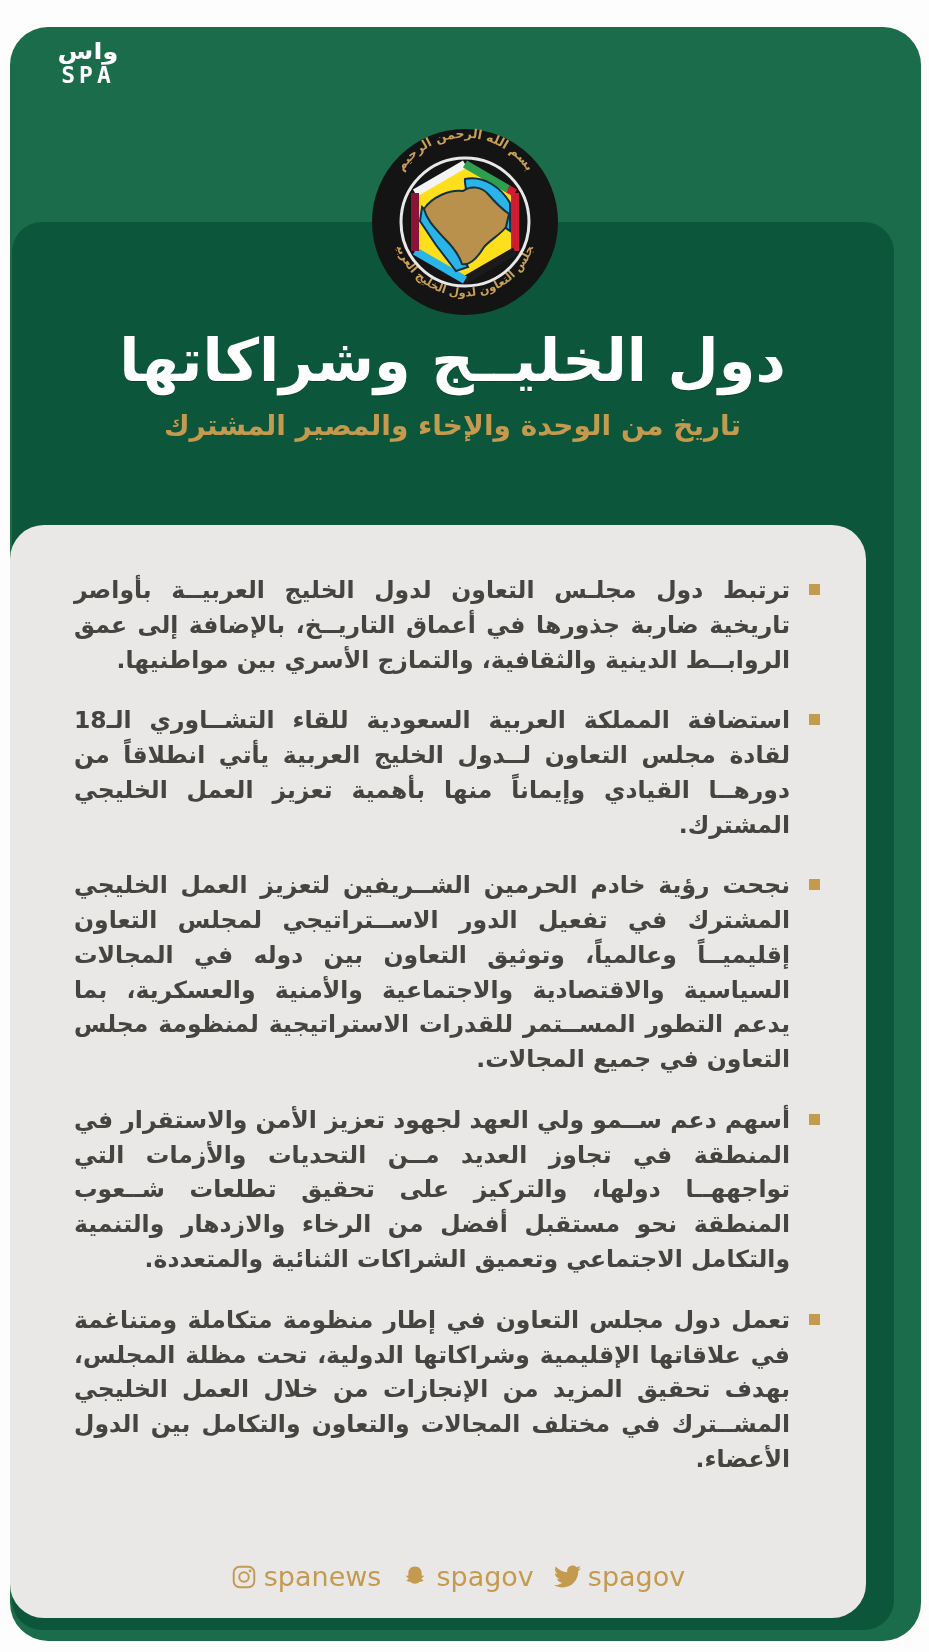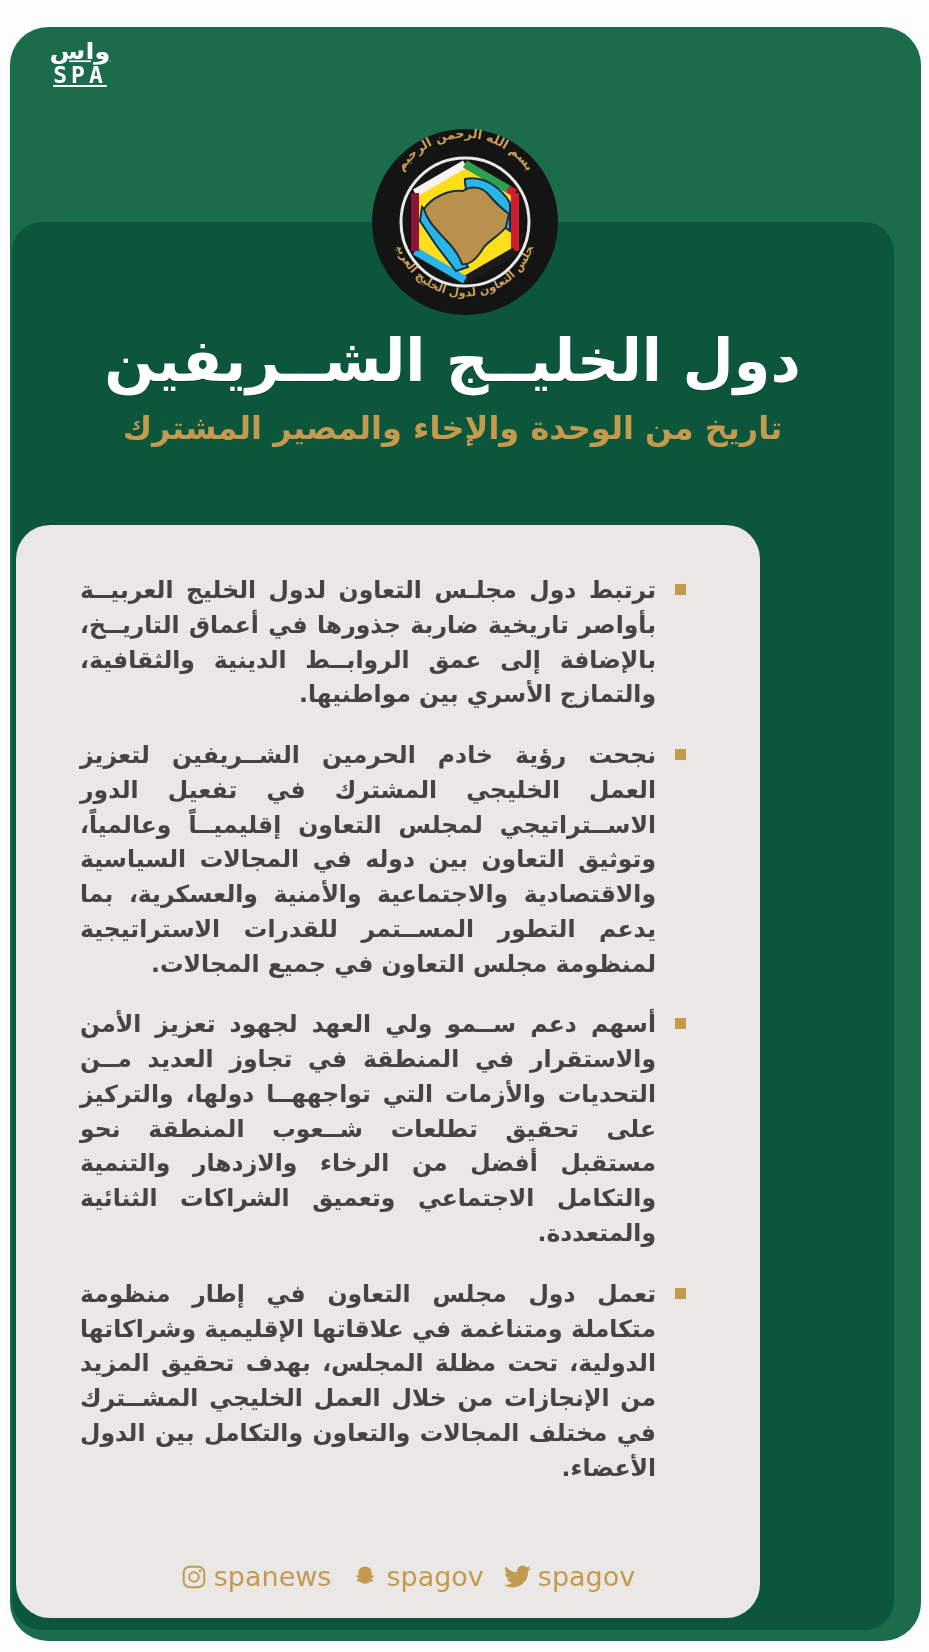--- a/index.html
+++ b/index.html
@@ -23,23 +23,23 @@
     position:absolute;left:10px;top:27px;width:911px;height:1614px;
     background:var(--green-light);
     border-radius:38px;
   }
   .dark-panel{
     position:absolute;left:12px;top:222px;width:882px;height:1408px;
     background:var(--green-dark);
     border-radius:30px;
   }
   .spa-logo{
-    position:absolute;left:40px;top:38px;width:80px;
+    position:absolute;left:48px;top:38px;width:80px;
     color:var(--white);text-align:center;direction:ltr;
-    line-height:1;user-select:none;text-decoration:underline;
+    line-height:1;user-select:none;
   }
   .spa-logo .ar{
     font-weight:900;font-size:26px;letter-spacing:2px;
     transform:scaleY(.85);display:block;
   }
   .spa-logo .en{
     font-weight:900;font-size:23px;letter-spacing:4px;display:block;margin-top:0;
     font-family:"DejaVu Sans Mono","Liberation Mono",monospace;
   }
   .emblem-wrap{
@@ -52,27 +52,27 @@
   }
   .main-title{
     color:var(--white);
     font-size:59px;font-weight:900;
     letter-spacing:1px;
     text-shadow:0 1px 0 rgba(0,0,0,.25);
   }
   .subtitle{
     margin-top:14px;
     color:var(--gold);
-    font-size:32px;font-weight:700;
+    font-size:28px;font-weight:700;
   }
   .content-card{
-    position:absolute;left:16px;top:525px;width:744px;height:1093px;
+    position:absolute;left:10px;top:525px;width:856px;height:1093px;
     background:var(--card-bg);
     border-radius:34px;
-    padding:48px 74px 0 64px;
+    padding:48px 46px 0 64px;
     direction:rtl;
   }
   ul.bullet-list{list-style:none;}
   ul.bullet-list li{
     position:relative;
     padding-right:30px;
     margin-bottom:26px;
     color:var(--text);
     font-size:23.5px;
     font-weight:700;
@@ -136,27 +136,28 @@
     <line x1="45" y1="124" x2="45" y2="66" stroke="#8a1538" stroke-width="8"></line>
 
     <path d="M95 52 C115 48 132 62 140 76 L140 104 C128 96 118 84 108 78 C100 72 94 62 95 52 Z" fill="#2ab4e8" stroke="#0e2f46" stroke-width="2"></path>
     <path d="M52 80 L64 92 L84 116 L98 140 L86 144 L66 118 L50 94 Z" fill="#2ab4e8" stroke="#0e2f46" stroke-width="2"></path>
 
     <path d="M54 82 C62 70 80 62 93 64 C101 58 112 60 118 67 C124 74 132 82 139 87 L136 100 C130 108 121 112 114 120 C108 130 101 139 92 137 C89 128 83 120 75 112 C66 102 57 94 54 82 Z" fill="#b9904c" stroke="#14333f" stroke-width="2"></path>
   </svg>
 </div>
 
 <div class="title-block">
-  <div class="main-title">دول الخليــج الشــريفين</div>
+  <div class="main-title">دول الخليــج وشراكاتها</div>
   <div class="subtitle">تاريخ من الوحدة والإخاء والمصير المشترك</div>
 </div>
 
 <div class="content-card">
   <ul class="bullet-list">
     <li><span class="bullet-marker"></span><span>ترتبط دول مجلـس التعاون لدول الخليج العربيــة بأواصر تاريخية ضاربة جذورها في أعماق التاريــخ، بالإضافة إلى عمق الروابــط الدينية والثقافية، والتمازج الأسري بين مواطنيها.</span></li>
+    <li><span class="bullet-marker"></span><span>استضافة المملكة العربية السعودية للقاء التشــاوري الـ18 لقادة مجلس التعاون لــدول الخليج العربية يأتي انطلاقاً من دورهــا القيادي وإيماناً منها بأهمية تعزيز العمل الخليجي المشترك.</span></li>
     <li><span class="bullet-marker"></span><span>نجحت رؤية خادم الحرمين الشــريفين لتعزيز العمل الخليجي المشترك في تفعيل الدور الاســتراتيجي لمجلس التعاون إقليميــاً وعالمياً، وتوثيق التعاون بين دوله في المجالات السياسية والاقتصادية والاجتماعية والأمنية والعسكرية، بما يدعم التطور المســتمر للقدرات الاستراتيجية لمنظومة مجلس التعاون في جميع المجالات.</span></li>
     <li><span class="bullet-marker"></span><span>أسهم دعم ســمو ولي العهد لجهود تعزيز الأمن والاستقرار في المنطقة في تجاوز العديد مــن التحديات والأزمات التي تواجههــا دولها، والتركيز على تحقيق تطلعات شــعوب المنطقة نحو مستقبل أفضل من الرخاء والازدهار والتنمية والتكامل الاجتماعي وتعميق الشراكات الثنائية والمتعددة.</span></li>
     <li><span class="bullet-marker"></span><span>تعمل دول مجلس التعاون في إطار منظومة متكاملة ومتناغمة في علاقاتها الإقليمية وشراكاتها الدولية، تحت مظلة المجلس، بهدف تحقيق المزيد من الإنجازات من خلال العمل الخليجي المشــترك في مختلف المجالات والتعاون والتكامل بين الدول الأعضاء.</span></li>
   </ul>
 
   <div class="social-footer">
     <div class="social-item">
       <svg width="26" height="26" viewBox="0 0 24 24" aria-hidden="true">
         <rect x="2.5" y="2.5" width="19" height="19" rx="5.5" fill="none" stroke="#c49a4f" stroke-width="1.8"></rect>
         <circle cx="12" cy="12" r="4.4" fill="none" stroke="#c49a4f" stroke-width="1.8"></circle>

